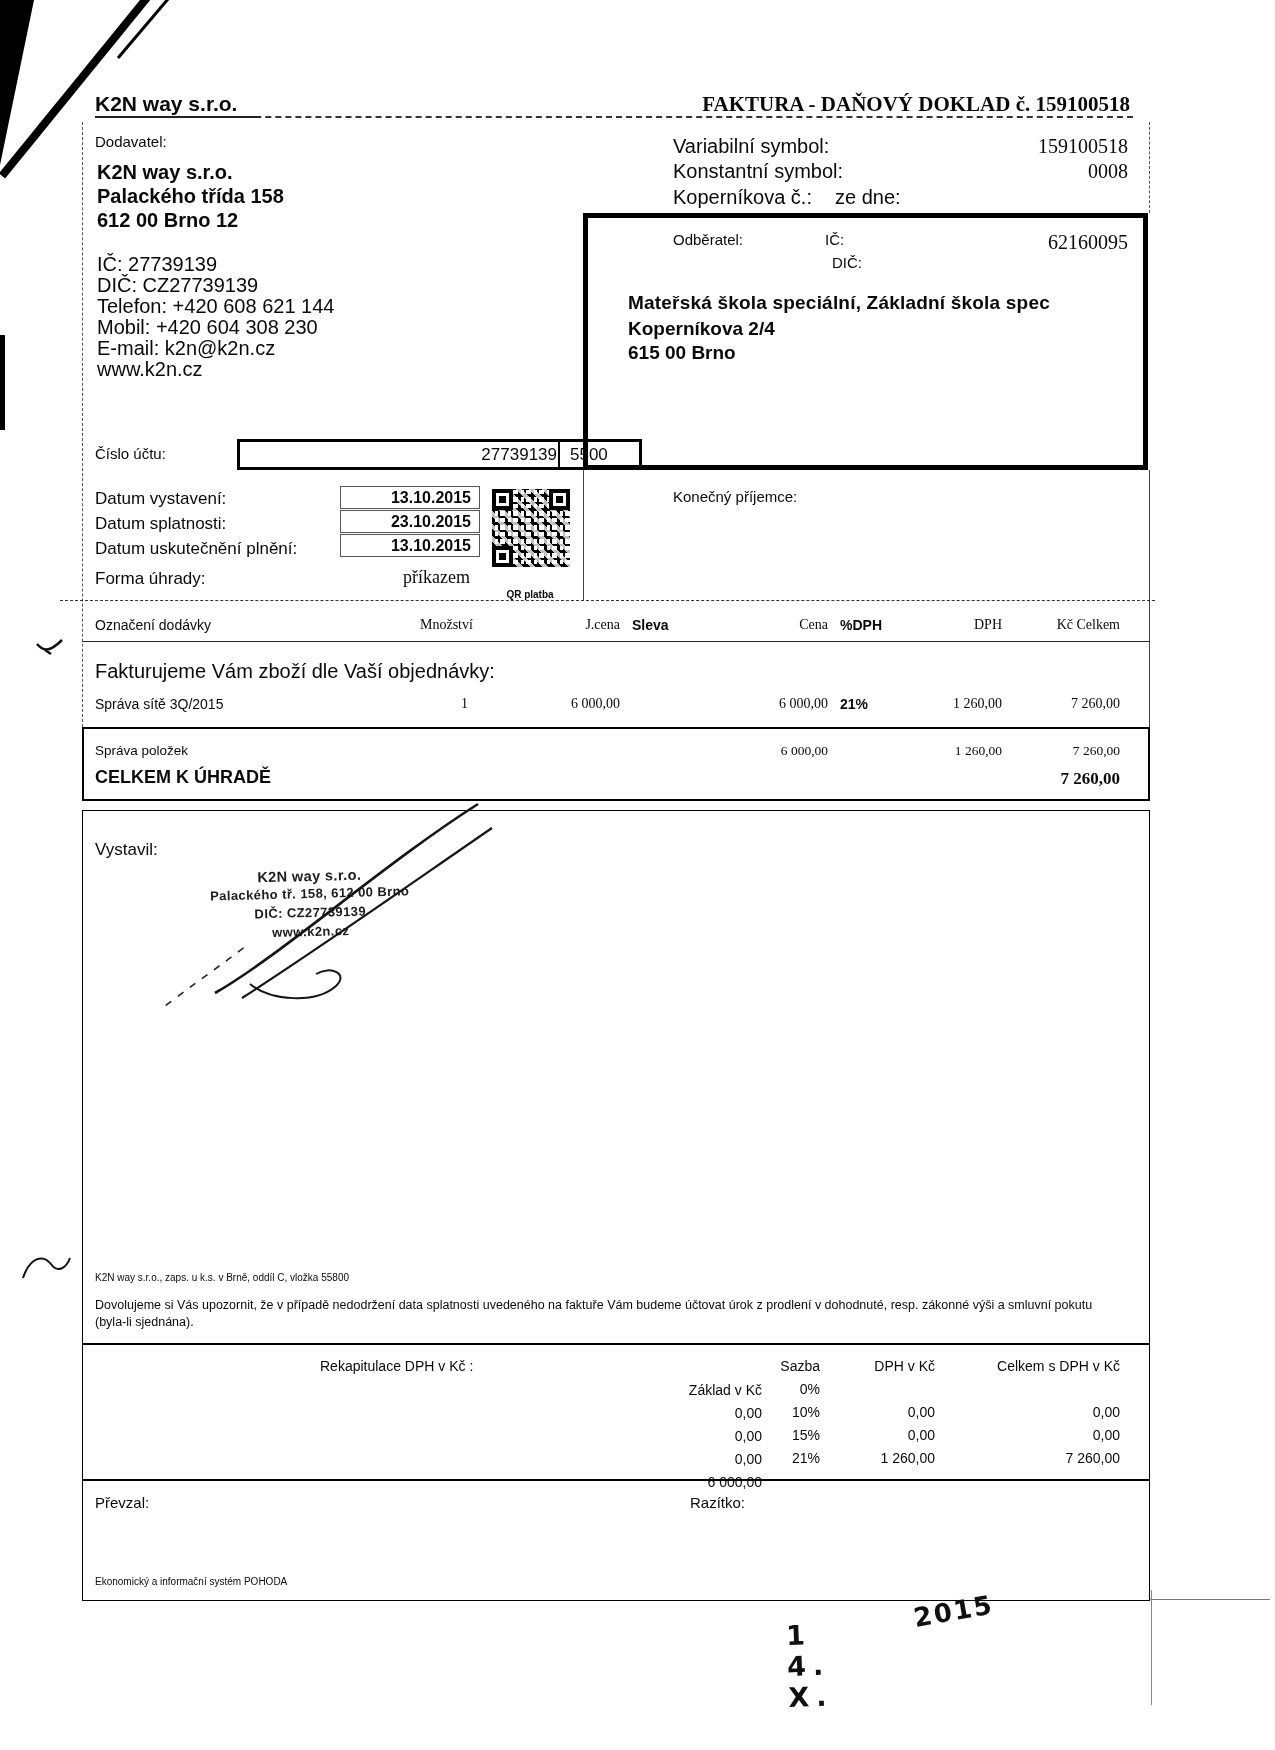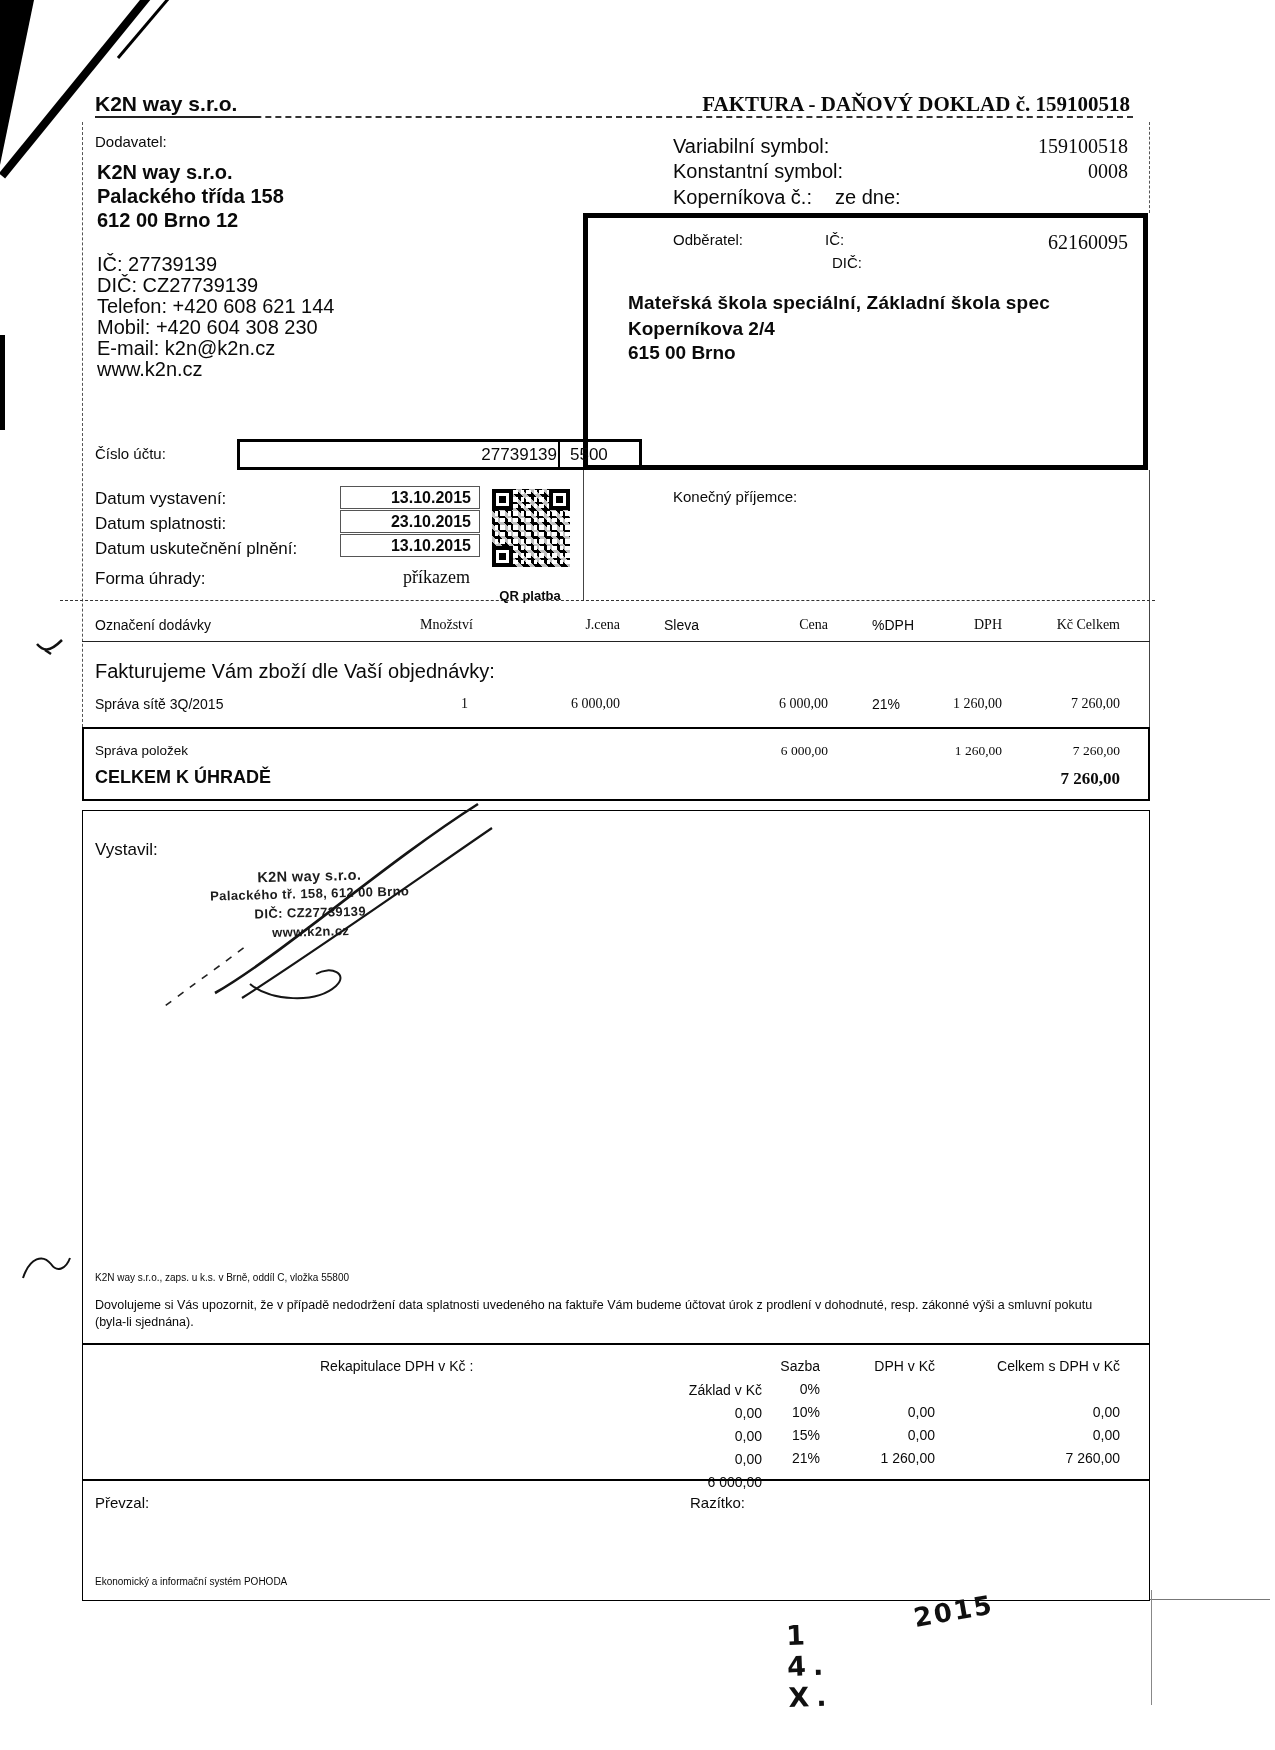--- a/index.html
+++ b/index.html
@@ -2,33 +2,33 @@
 <html><head>
 <meta charset="utf-8">
 <style>
   html,body{margin:0;padding:0;background:#e8e8e8;}
   #page{position:relative;width:1275px;height:1750px;background:#fff;overflow:hidden;
         font-family:"Liberation Sans",sans-serif;color:#0a0a0a;}
   .t{position:absolute;white-space:nowrap;line-height:1.15;}
   .b{font-weight:bold;}
   .r{text-align:right;font-family:Liberation Serif, serif;}
   .c{text-align:center;}
-  .fs9{font-size:13px;} .fs12{font-size:10px;} .fs14{font-size:14px;}
+  .fs9{font-size:10px;} .fs12{font-size:10px;} .fs14{font-size:14px;}
   .fs15{font-size:15px;} .fs16{font-size:20px;} .fs17{font-size:17px;} .fs18{font-size:18px;}
   .fs19{font-size:19px;} .fs20{font-size:20px;} .fs21{font-size:21px;}
   .box{position:absolute;border:2px solid #000;box-sizing:border-box;}
   .hline{position:absolute;height:0;border-bottom:1.5px solid #222;}
   .vline{position:absolute;width:0;border-left:1px solid #444;}
   .dashed{border-bottom-style:dashed;border-bottom-color:#333;}
   .vdash{border-left-style:dashed;border-left-color:#555;}
   
   .igrid{position:absolute;left:95px;width:1025px;display:grid;
          grid-template-columns:325px 48px 152px 62px 146px 62px 112px 118px;font-size:14px;}
   .igrid span{white-space:nowrap;}
-  .pl28{padding-left:44px;}
+  .pl28{padding-left:12px;font-weight:bold;}
   
   .rk{position:absolute;font-size:14px;text-align:right;white-space:nowrap;}
   .rk-base{left:642px;width:120px;margin-top:24px;} .rk-rate{left:750px;width:70px;}
   .rk-vat{left:785px;width:150px;}  .rk-total{left:943px;width:177px;}
   
   #acct-box{position:absolute;left:195px;top:439px;width:405px;height:31px;border:3px solid #000;box-sizing:border-box;margin-left:42px;}
   #acct-box .num{position:absolute;left:0;top:3px;width:317px;text-align:right;font-size:17px;}
   #acct-box .bank{position:absolute;left:330px;top:3px;font-size:17px;}
   #acct-box .div{position:absolute;left:318px;top:0;bottom:0;border-left:2px solid #000;}
   

